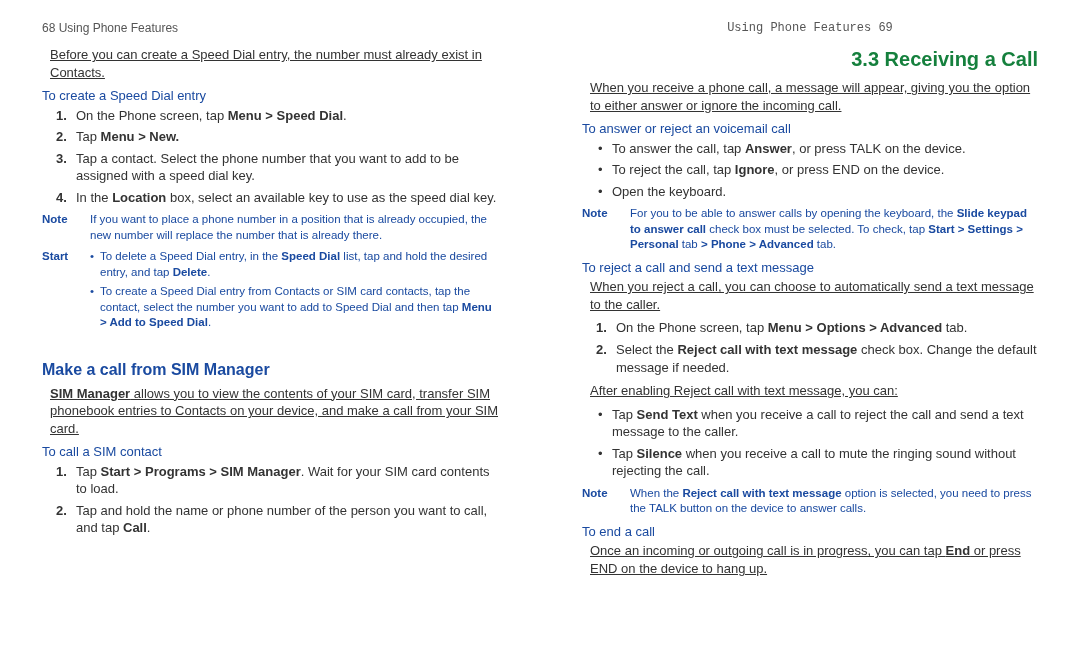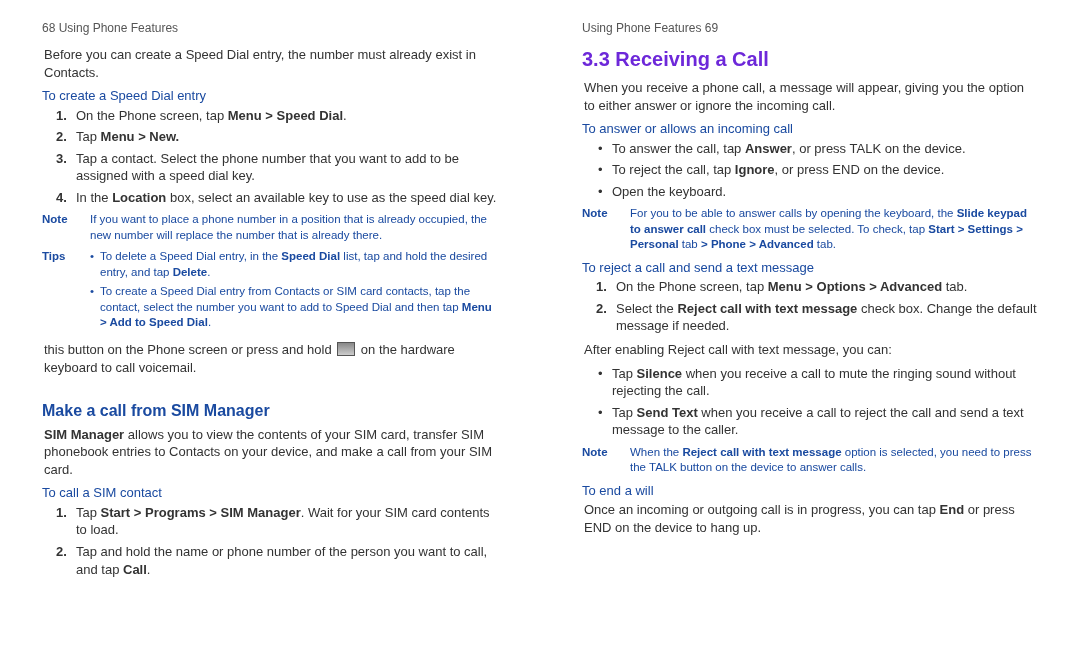--- a/index.html
+++ b/index.html
@@ -25,39 +25,40 @@
     box-sizing: border-box;
     padding: 20px 42px 20px 42px;
   }
   .runhead {
     font-size: 12px;
     color: #555;
     margin-bottom: 10px;
     height: 16px;
   }
   .runhead.left { text-align: left; }
-  .runhead.right { text-align: left; }
-  .para { margin: 2px 0 6px 2px; }
+  .runhead.right { text-align: center; font-family: Liberation Mono, monospace; }
+  .para { margin: 2px 0 6px 8px; text-decoration: underline; }
   .head-blue {
     color: #1a4aa0;
     font-weight: normal;
     margin: 6px 0 2px 0;
     font-size: 13px;
   }
   .h2-blue {
     color: #1a4aa0;
     font-weight: bold;
     font-size: 16px;
     margin: 24px 0 4px 0;
   }
   .h1-black {
-    color: #6d28d9;
+    color: #15803d;
     font-weight: bold;
     font-size: 20px;
     margin: 1px 0 6px 0;
+    text-align: right;
   }
   ol.num {
     list-style: none;
     padding: 0;
     margin: 2px 0 6px 0;
   }
   ol.num > li {
     position: relative;
     padding-left: 34px;
     margin: 2px 0 4px 0;
@@ -143,34 +144,31 @@
         <span><span>In the </span><b>Location</b><span> box, select an available key to use as the speed dial key.</span></span>
       </li>
     </ol>
 
     <div class="notebox">
       <div class="label">Note</div>
       <div class="body">If you want to place a phone number in a position that is already occupied, the new number will replace the number that is already there.</div>
     </div>
 
     <div class="notebox">
-      <div class="label">Tips</div>
+      <div class="label">Start</div>
       <div class="body">
         <div class="tipitem">
           <span>To delete a Speed Dial entry, in the </span><b>Speed Dial</b><span> list, tap and hold the desired entry, and tap </span><b>Delete</b><span>.</span>
         </div>
         <div class="tipitem">
           <span>To create a Speed Dial entry from Contacts or SIM card contacts, tap the contact, select the number you want to add to Speed Dial and then tap </span><b>Menu &gt; Add to Speed Dial</b><span>.</span>
         </div>
       </div>
     </div>
 
-    <div class="para">
-      <span>this button on the Phone screen or press and hold </span><span class="icon-inline"></span><span> on the hardware keyboard to call voicemail.</span>
-    </div>
 
     <div class="h2-blue">Make a call from SIM Manager</div>
     <div class="para">
       <b>SIM Manager</b><span> allows you to view the contents of your SIM card, transfer SIM phonebook entries to Contacts on your device, and make a call from your SIM card.</span>
     </div>
 
     <div class="head-blue">To call a SIM contact</div>
     <ol class="num">
       <li><span class="marker">1.</span>
         <span><span>Tap </span><b>Start &gt; Programs &gt; SIM Manager</b><span>. Wait for your SIM card contents to load.</span></span>
@@ -180,63 +178,64 @@
       </li>
     </ol>
   </div>
 
   <div class="page">
     <div class="runhead right">Using Phone Features  69</div>
 
     <div class="h1-black">3.3  Receiving a Call</div>
     <div class="para">When you receive a phone call, a message will appear, giving you the option to either answer or ignore the incoming call.</div>
 
-    <div class="head-blue">To answer or allows an incoming call</div>
+    <div class="head-blue">To answer or reject an voicemail call</div>
     <ul class="bul">
       <li>
         <span>To answer the call, tap </span><b>Answer</b><span>, or press TALK on the device.</span>
       </li>
       <li>
         <span>To reject the call, tap </span><b>Ignore</b><span>, or press END on the device.</span>
       </li>
       <li><span>Open the keyboard.</span></li>
     </ul>
 
     <div class="notebox">
       <div class="label">Note</div>
       <div class="body">
         <span>For you to be able to answer calls by opening the keyboard, the </span><b>Slide keypad to answer call</b><span> check box must be selected. To check, tap </span><b>Start &gt; Settings &gt; Personal </b><span>tab </span><b>&gt; Phone &gt; Advanced</b><span> tab.</span>
       </div>
     </div>
 
     <div class="head-blue">To reject a call and send a text message</div>
+    <div class="para">When you reject a call, you can choose to automatically send a text message to the caller.</div>
     <ol class="num">
       <li><span class="marker">1.</span>
         <span><span>On the Phone screen, tap </span><b>Menu &gt; Options &gt; Advanced</b><span> tab.</span></span>
       </li>
       <li><span class="marker">2.</span>
         <span><span>Select the </span><b>Reject call with text message</b><span> check box. Change the default message if needed.</span></span>
       </li>
     </ol>
     <div class="para">After enabling Reject call with text message, you can:</div>
     <ul class="bul">
       <li>
+        <span>Tap </span><b>Send Text</b><span> when you receive a call to reject the call and send a text message to the caller.</span>
+      </li>
+      <li>
         <span>Tap </span><b>Silence</b><span> when you receive a call to mute the ringing sound without rejecting the call.</span>
-      </li>
-      <li>
-        <span>Tap </span><b>Send Text</b><span> when you receive a call to reject the call and send a text message to the caller.</span>
       </li>
     </ul>
 
     <div class="notebox">
       <div class="label">Note</div>
       <div class="body">
         <span>When the </span><b>Reject call with text message</b><span> option is selected, you need to press the TALK button on the device to answer calls.</span>
       </div>
     </div>
 
-    <div class="head-blue">To end a will</div>
+    <div class="head-blue">To end a call</div>
     <div class="para">
       <span>Once an incoming or outgoing call is in progress, you can tap </span><b>End</b><span> or press END on the device to hang up.</span>
     </div>
   </div>
 
 </div>
 
 </body></html>

